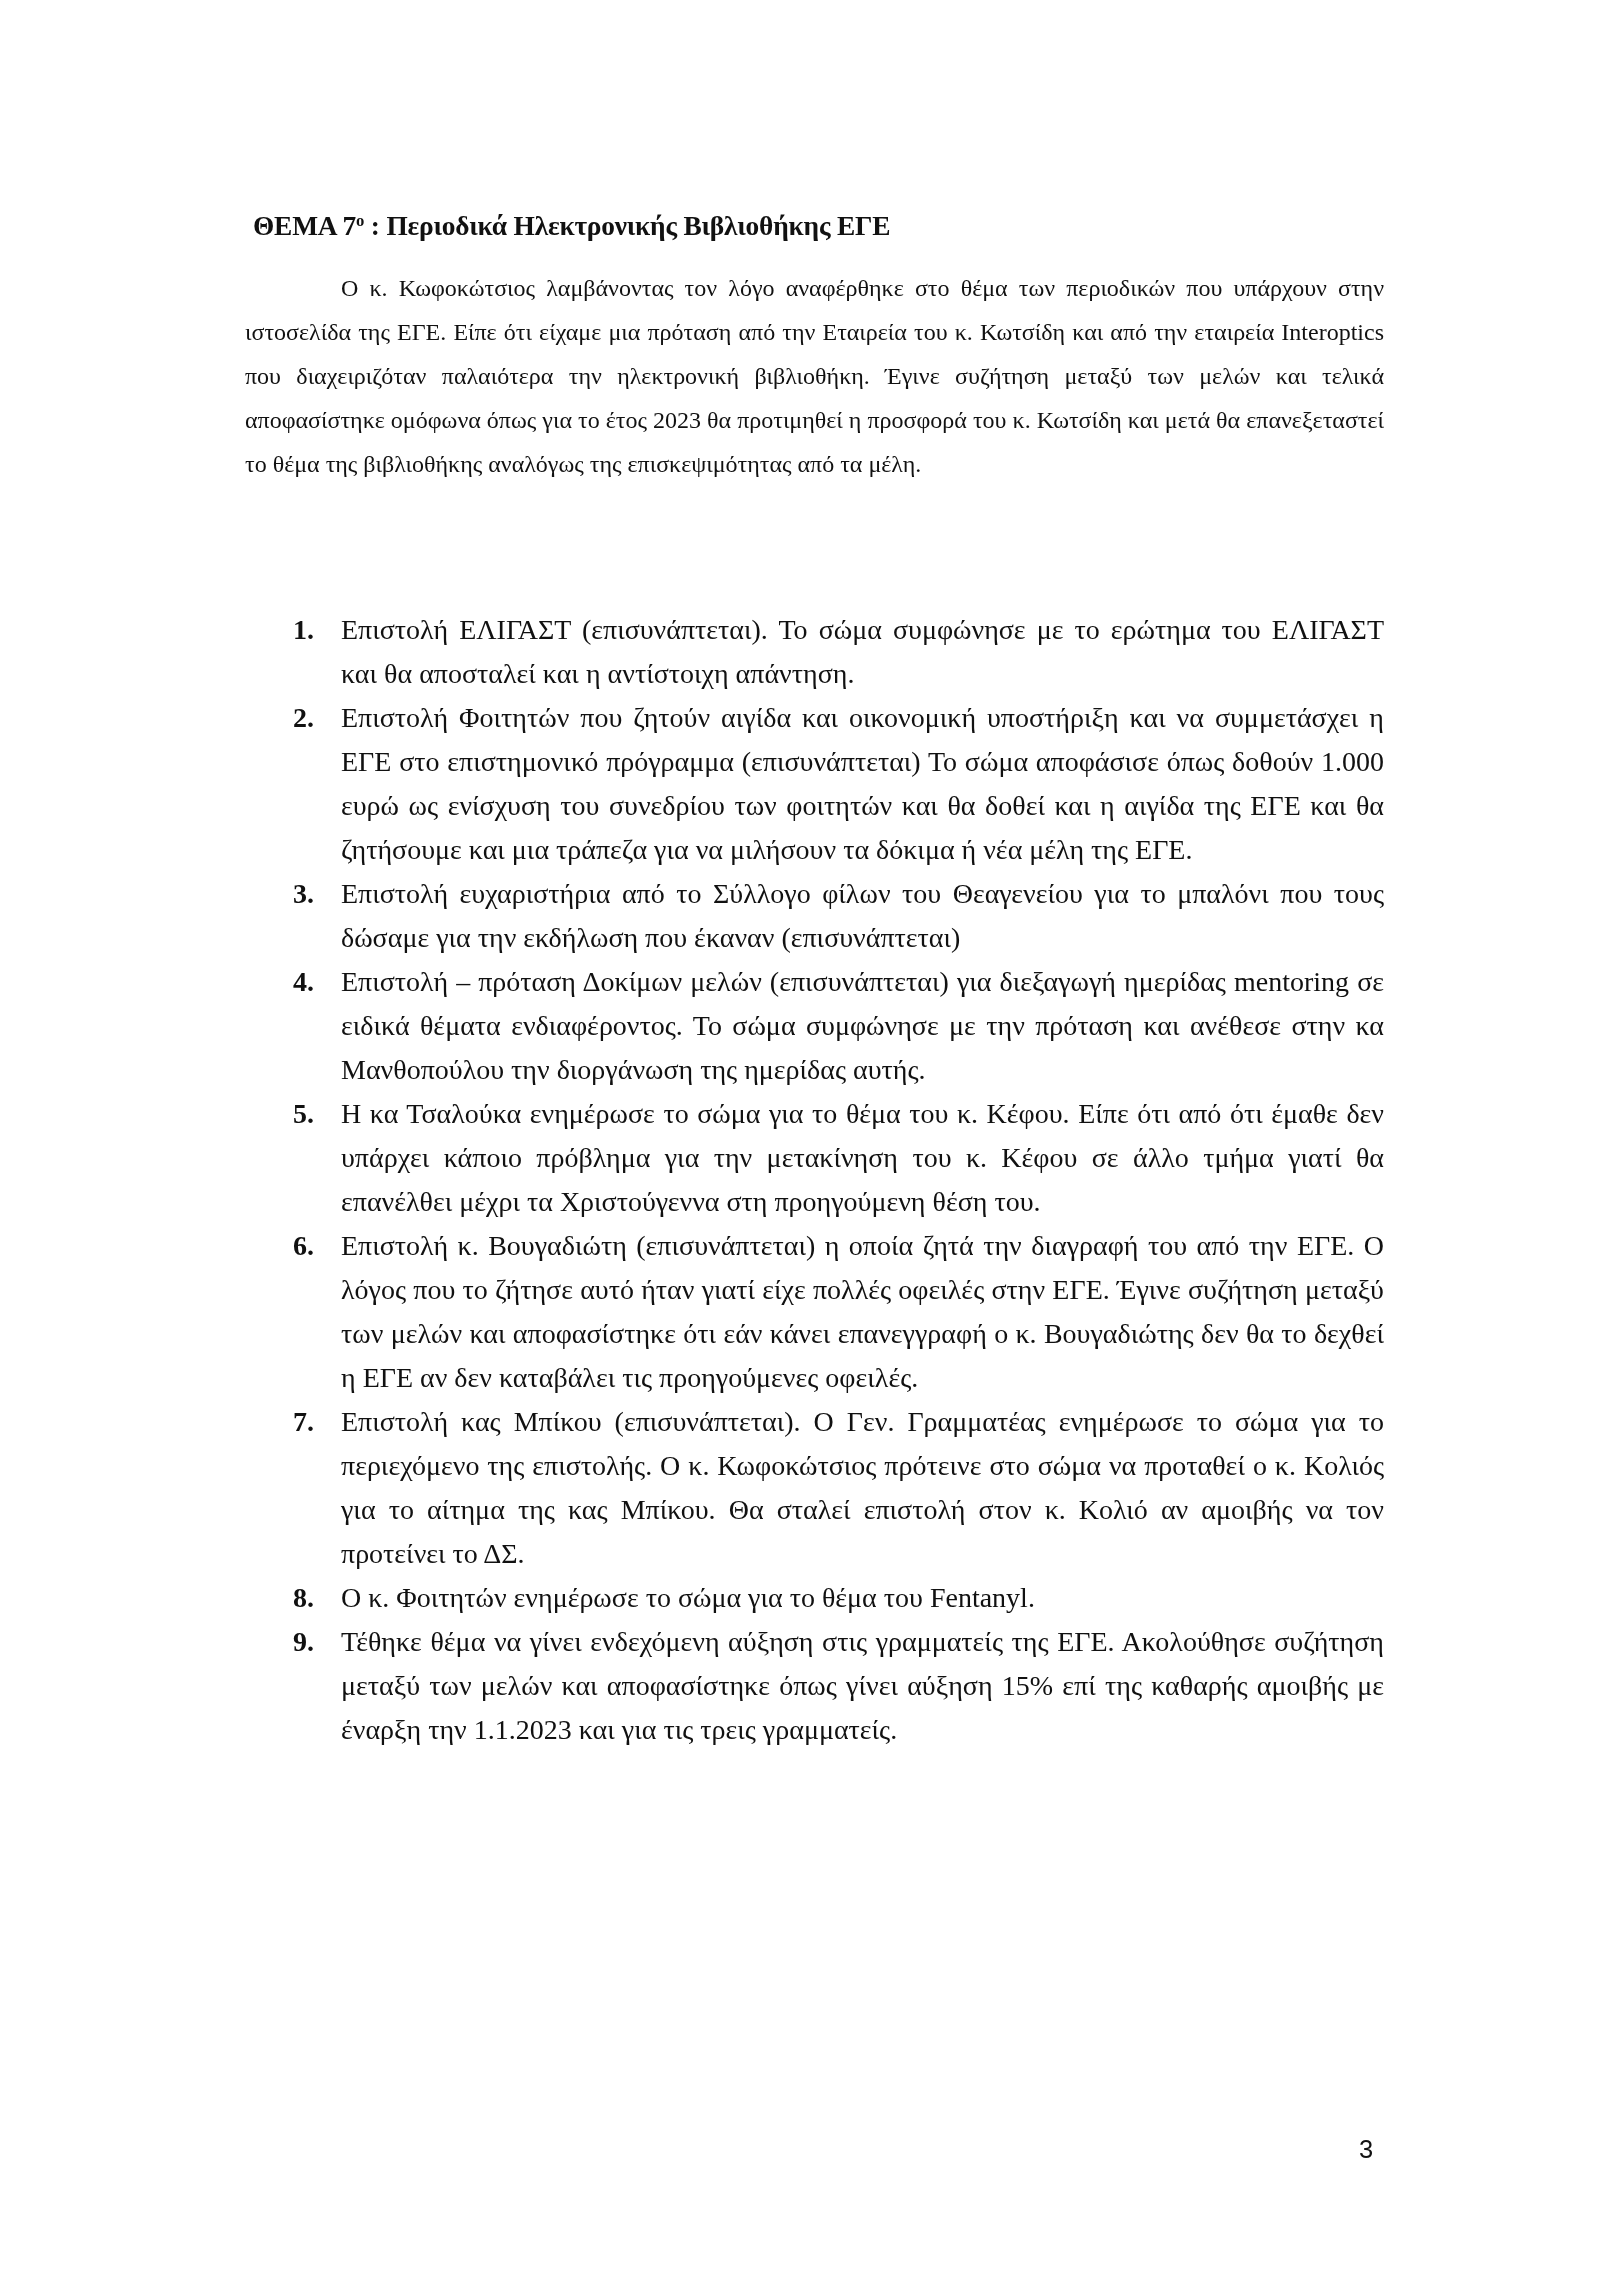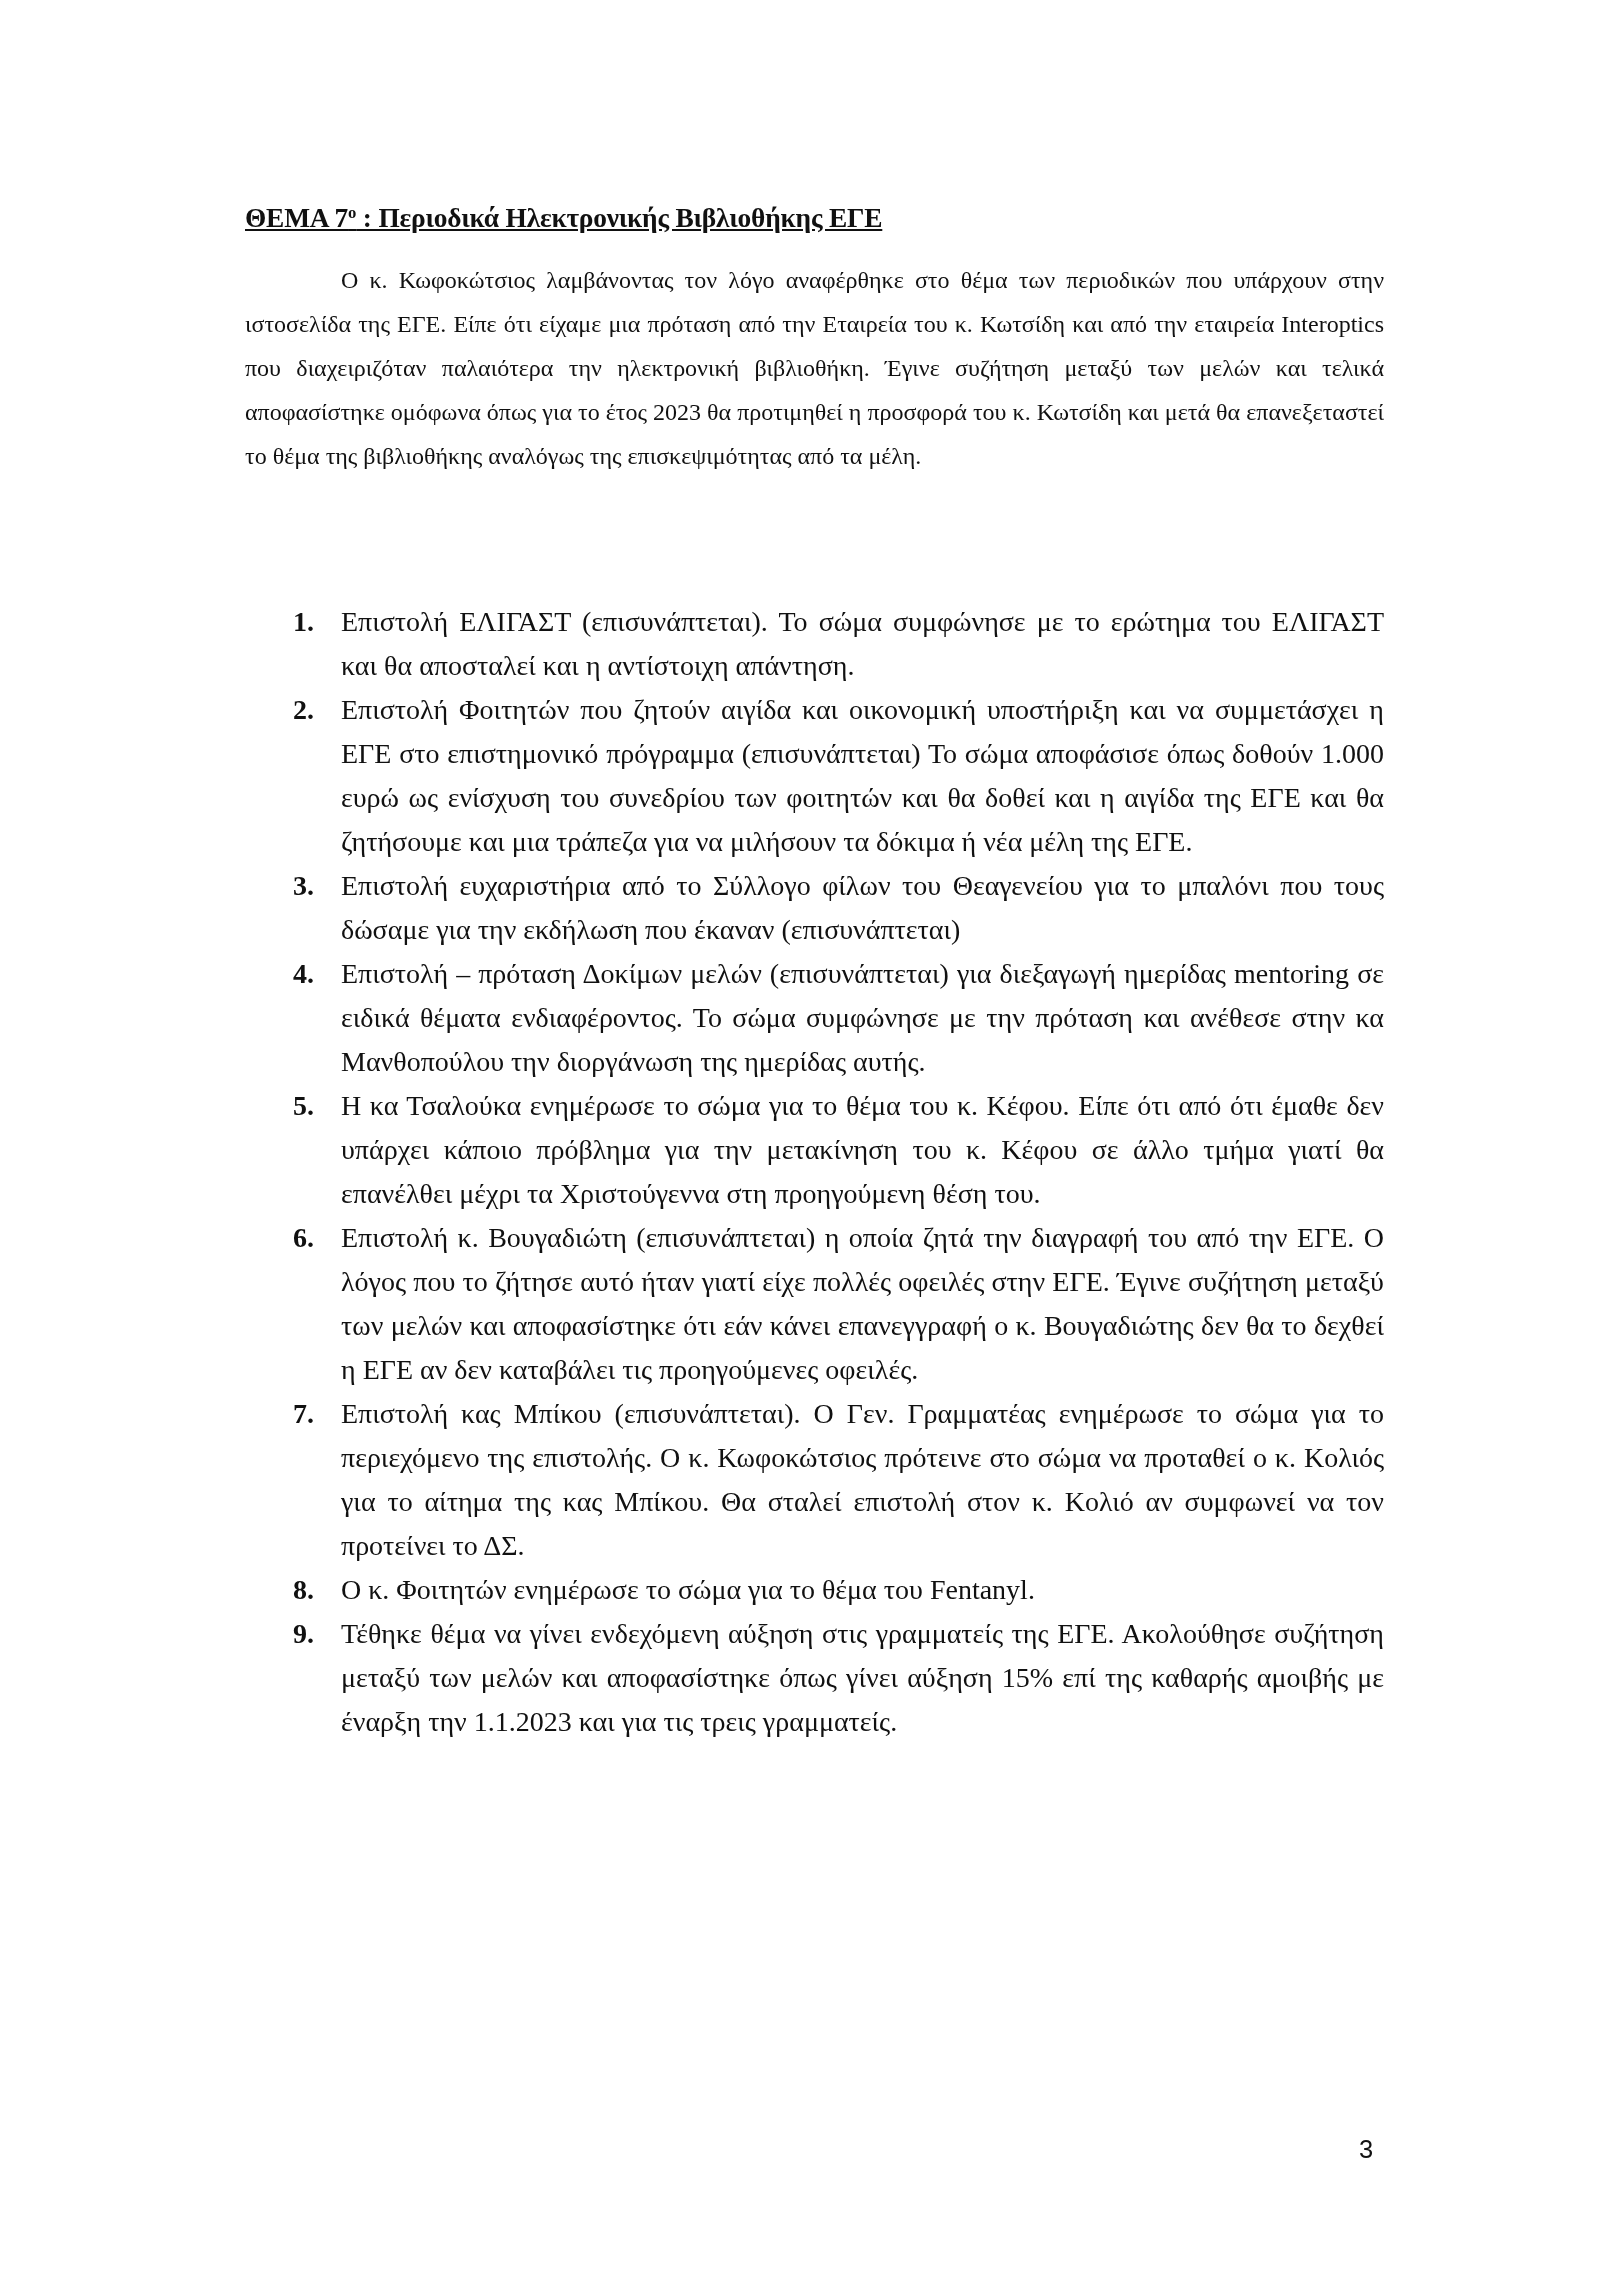--- a/index.html
+++ b/index.html
@@ -4,23 +4,22 @@
 <style>
   html, body { margin: 0; padding: 0; background: #ffffff; }
   body { width: 1621px; height: 2293px; position: relative; overflow: hidden; }
   .page {
     position: absolute; left: 0; top: 0; width: 1621px; height: 2293px;
     background: #ffffff; color: #111111;
     font-family: "Liberation Serif", "DejaVu Serif", serif;
   }
   .content { position: absolute; left: 245px; top: 196px; width: 1139px; }
   h2.topic {
-    font-size: 27.4px; font-weight: bold; margin: 0; line-height: 44px;
+    font-size: 27.4px; font-weight: bold; margin: 8px; line-height: 44px;
     letter-spacing: -0.2px;
-    text-decoration: underline;
   }
   h2.topic sup { font-size: 16.7px; vertical-align: 8.8px; line-height: 0; }
   p.body {
     font-size: 24px; line-height: 44px; margin: 17.6px 0 0 0;
     text-align: justify; text-indent: 96px;
   }
   .gap1 { height: 104px; }
   ol.items { list-style: none; margin: 18.6px 0 0 0; padding: 0; }
   ol.items li {
     position: relative; padding-left: 96px; font-size: 28px; line-height: 44px;
@@ -47,21 +46,21 @@
     <div class="gap1"></div>
 
 
     <ol class="items">
       <li><span class="num">1.</span><span>Επιστολή ΕΛΙΓΑΣΤ (επισυνάπτεται).  Το σώμα συμφώνησε με το ερώτημα του ΕΛΙΓΑΣΤ και θα αποσταλεί και η αντίστοιχη απάντηση.</span></li>
       <li><span class="num">2.</span><span>Επιστολή Φοιτητών που ζητούν αιγίδα και οικονομική υποστήριξη και να συμμετάσχει η ΕΓΕ στο επιστημονικό πρόγραμμα (επισυνάπτεται) Το σώμα αποφάσισε όπως δοθούν 1.000 ευρώ ως ενίσχυση του συνεδρίου των φοιτητών και θα δοθεί και η αιγίδα της ΕΓΕ και θα ζητήσουμε και μια τράπεζα για να μιλήσουν τα δόκιμα ή νέα μέλη της ΕΓΕ.</span></li>
       <li><span class="num">3.</span><span>Επιστολή ευχαριστήρια από το Σύλλογο φίλων του Θεαγενείου για το μπαλόνι που τους δώσαμε για την εκδήλωση που έκαναν (επισυνάπτεται)</span></li>
       <li><span class="num">4.</span><span>Επιστολή – πρόταση Δοκίμων μελών (επισυνάπτεται) για διεξαγωγή ημερίδας mentoring σε ειδικά θέματα ενδιαφέροντος. Το σώμα συμφώνησε με την πρόταση και ανέθεσε στην κα Μανθοπούλου την διοργάνωση της ημερίδας αυτής.</span></li>
       <li><span class="num">5.</span><span>Η κα Τσαλούκα ενημέρωσε το σώμα για το θέμα του κ. Κέφου. Είπε ότι από ότι έμαθε δεν υπάρχει κάποιο πρόβλημα για την μετακίνηση του κ. Κέφου σε άλλο τμήμα γιατί θα επανέλθει μέχρι τα Χριστούγεννα στη προηγούμενη θέση του.</span></li>
       <li><span class="num">6.</span><span>Επιστολή κ. Βουγαδιώτη (επισυνάπτεται) η οποία ζητά την διαγραφή του από την ΕΓΕ. Ο λόγος που το ζήτησε αυτό ήταν γιατί είχε πολλές οφειλές στην ΕΓΕ. Έγινε συζήτηση μεταξύ των μελών και αποφασίστηκε ότι εάν κάνει επανεγγραφή ο κ. Βουγαδιώτης δεν θα το δεχθεί η ΕΓΕ αν δεν καταβάλει τις προηγούμενες οφειλές.</span></li>
-      <li><span class="num">7.</span><span>Επιστολή κας Μπίκου (επισυνάπτεται). Ο Γεν. Γραμματέας ενημέρωσε το σώμα για το περιεχόμενο της επιστολής. Ο κ. Κωφοκώτσιος πρότεινε στο σώμα να προταθεί ο κ. Κολιός για το αίτημα της κας Μπίκου. Θα σταλεί επιστολή στον κ. Κολιό αν συμφωνεί να τον προτείνει το ΔΣ.</span></li>
+      <li><span class="num">7.</span><span>Επιστολή κας Μπίκου (επισυνάπτεται). Ο Γεν. Γραμματέας ενημέρωσε το σώμα για το περιεχόμενο της επιστολής. Ο κ. Κωφοκώτσιος πρότεινε στο σώμα να προταθεί ο κ. Κολιός για το αίτημα της κας Μπίκου. Θα σταλεί επιστολή στον κ. Κολιό αν αμοιβής να τον προτείνει το ΔΣ.</span></li>
       <li><span class="num">8.</span><span>Ο κ. Φοιτητών ενημέρωσε το σώμα για το θέμα του Fentanyl.</span></li>
       <li><span class="num">9.</span><span>Τέθηκε θέμα να γίνει ενδεχόμενη αύξηση στις γραμματείς της ΕΓΕ. Ακολούθησε συζήτηση μεταξύ των μελών και αποφασίστηκε όπως γίνει αύξηση 15% επί της καθαρής αμοιβής με έναρξη την 1.1.2023 και για τις τρεις γραμματείς.</span></li>
     </ol>
   </div>
 
   <div class="page-number">3</div>
 </div>
 
 
 </body></html>

